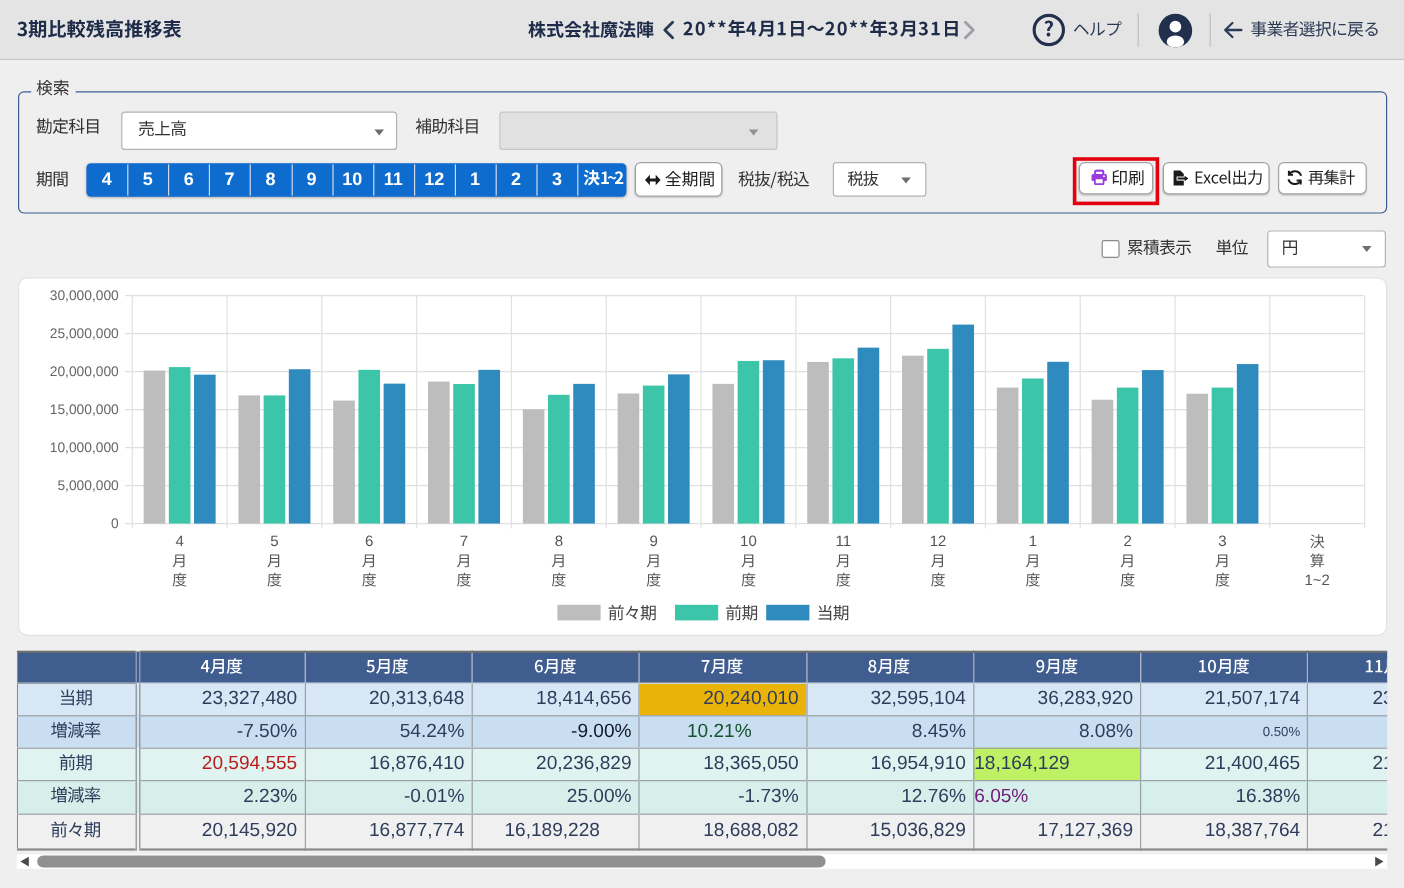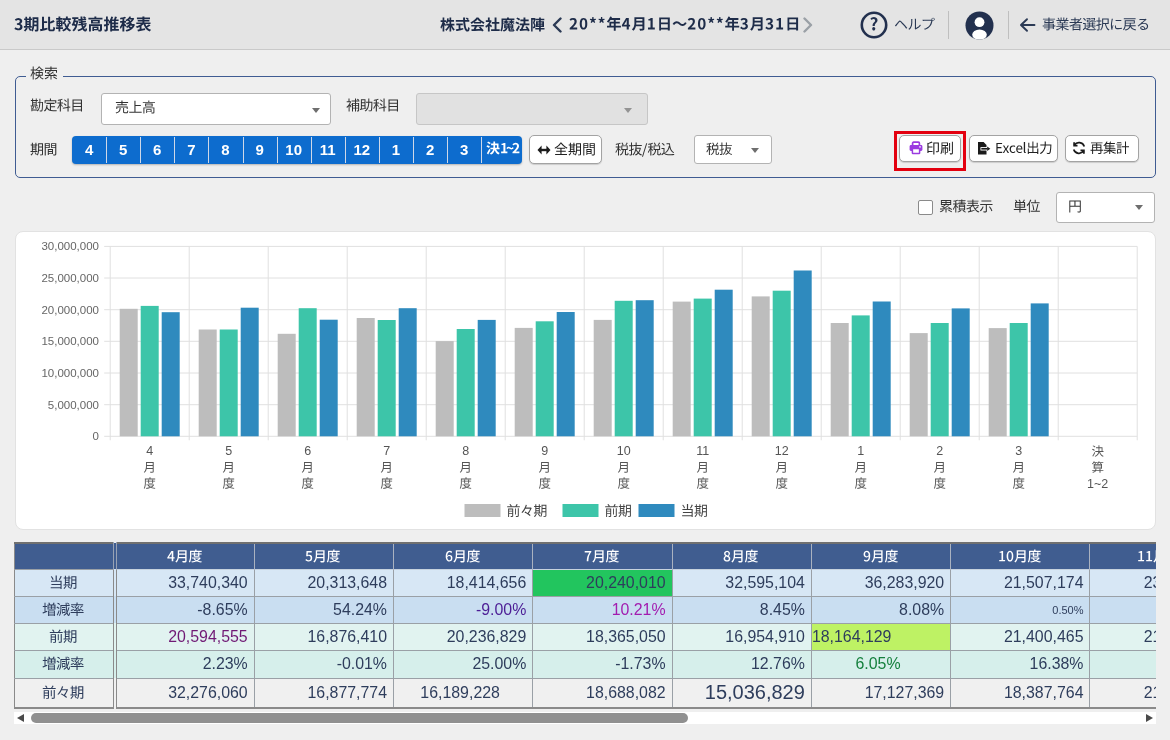--- a/index.html
+++ b/index.html
@@ -404,77 +404,77 @@
               <path d="M1.2 12.3V11.0H3.5V3.8H1.6V2.8Q2.3 2.7 2.9 2.5Q3.4 2.3 3.9 2.0H5.1V11.0H7.1V12.3Z M12.0 12.5Q11.0 12.5 10.2 11.9Q9.5 11.3 9.1 10.1Q8.6 8.9 8.6 7.1Q8.6 5.3 9.1 4.2Q9.5 3.0 10.2 2.4Q11.0 1.8 12.0 1.8Q13.0 1.8 13.7 2.4Q14.5 3.0 14.9 4.2Q15.3 5.3 15.3 7.1Q15.3 8.9 14.9 10.1Q14.5 11.3 13.7 11.9Q13.0 12.5 12.0 12.5ZM12.0 11.2Q12.5 11.2 12.9 10.8Q13.3 10.4 13.5 9.5Q13.8 8.6 13.8 7.1Q13.8 5.6 13.5 4.8Q13.3 3.9 12.9 3.5Q12.5 3.1 12.0 3.1Q11.5 3.1 11.1 3.5Q10.7 3.9 10.4 4.8Q10.2 5.6 10.2 7.1Q10.2 8.6 10.4 9.5Q10.7 10.4 11.1 10.8Q11.5 11.2 12.0 11.2Z M19.6 1.2H26.8V2.5H19.6ZM19.6 4.6H26.8V5.8H19.6ZM19.5 7.9H26.8V9.2H19.5ZM18.7 1.2H20.1V5.7Q20.1 6.6 20.0 7.6Q19.9 8.7 19.6 9.7Q19.3 10.8 18.8 11.8Q18.2 12.7 17.3 13.5Q17.2 13.4 17.1 13.2Q16.9 13.0 16.7 12.8Q16.5 12.6 16.3 12.5Q17.2 11.8 17.6 11.0Q18.1 10.1 18.4 9.2Q18.6 8.3 18.7 7.4Q18.7 6.5 18.7 5.7ZM26.2 1.2H27.6V11.7Q27.6 12.3 27.4 12.7Q27.2 13.0 26.8 13.2Q26.3 13.4 25.6 13.4Q24.9 13.5 23.7 13.5Q23.7 13.2 23.6 13.0Q23.5 12.7 23.4 12.5Q23.3 12.2 23.2 12.1Q23.7 12.1 24.3 12.1Q24.8 12.1 25.2 12.1Q25.6 12.1 25.7 12.1Q26.0 12.1 26.1 12.0Q26.2 11.9 26.2 11.7Z M32.7 4.4H42.6V5.5H32.7ZM32.9 8.5H40.7V9.6H32.9ZM34.8 3.3H36.1V6.7H39.1V3.3H40.4V7.8H34.8ZM40.4 8.5H40.7L40.9 8.5L41.7 8.9Q41.1 10.0 40.2 10.8Q39.3 11.6 38.2 12.1Q37.0 12.7 35.6 13.0Q34.3 13.3 32.8 13.5Q32.8 13.3 32.6 12.9Q32.5 12.6 32.3 12.4Q33.6 12.3 34.9 12.0Q36.1 11.7 37.2 11.3Q38.3 10.9 39.1 10.2Q39.9 9.6 40.4 8.7ZM35.5 9.4Q36.2 10.2 37.3 10.9Q38.4 11.5 39.8 11.9Q41.3 12.2 42.9 12.4Q42.8 12.5 42.6 12.7Q42.5 13.0 42.3 13.2Q42.2 13.4 42.1 13.5Q40.4 13.3 38.9 12.8Q37.5 12.4 36.3 11.6Q35.2 10.9 34.4 9.8ZM36.1 0.5H37.5V2.5H36.1ZM31.7 1.8H42.7V3.0H31.7ZM31.0 1.8H32.3V5.8Q32.3 6.7 32.2 7.7Q32.2 8.7 32.1 9.7Q31.9 10.7 31.6 11.7Q31.3 12.7 30.9 13.5Q30.8 13.4 30.6 13.2Q30.4 13.1 30.1 13.0Q29.9 12.8 29.8 12.8Q30.2 12.0 30.5 11.1Q30.7 10.2 30.8 9.3Q31.0 8.4 31.0 7.5Q31.0 6.6 31.0 5.8Z" fill="#fff"></path>
             </svg></td>
           <td style="background:#405d90;text-align:center;vertical-align:middle"><svg width="45" height="16" viewBox="0 0 45 16" style="display:inline-block;vertical-align:middle">
               <path d="M1.2 12.3V11.0H3.5V3.8H1.6V2.8Q2.3 2.7 2.9 2.5Q3.4 2.3 3.9 2.0H5.1V11.0H7.1V12.3Z M9.2 12.3V11.0H11.4V3.8H9.6V2.8Q10.3 2.7 10.9 2.5Q11.4 2.3 11.8 2.0H13.1V11.0H15.1V12.3Z M19.6 1.2H26.8V2.5H19.6ZM19.6 4.6H26.8V5.8H19.6ZM19.5 7.9H26.8V9.2H19.5ZM18.7 1.2H20.1V5.7Q20.1 6.6 20.0 7.6Q19.9 8.7 19.6 9.7Q19.3 10.8 18.8 11.8Q18.2 12.7 17.3 13.5Q17.2 13.4 17.1 13.2Q16.9 13.0 16.7 12.8Q16.5 12.6 16.3 12.5Q17.2 11.8 17.6 11.0Q18.1 10.1 18.4 9.2Q18.6 8.3 18.7 7.4Q18.7 6.5 18.7 5.7ZM26.2 1.2H27.6V11.7Q27.6 12.3 27.4 12.7Q27.2 13.0 26.8 13.2Q26.3 13.4 25.6 13.4Q24.9 13.5 23.7 13.5Q23.7 13.2 23.6 13.0Q23.5 12.7 23.4 12.5Q23.3 12.2 23.2 12.1Q23.7 12.1 24.3 12.1Q24.8 12.1 25.2 12.1Q25.6 12.1 25.7 12.1Q26.0 12.1 26.1 12.0Q26.2 11.9 26.2 11.7Z M32.7 4.4H42.6V5.5H32.7ZM32.9 8.5H40.7V9.6H32.9ZM34.8 3.3H36.1V6.7H39.1V3.3H40.4V7.8H34.8ZM40.4 8.5H40.7L40.9 8.5L41.7 8.9Q41.1 10.0 40.2 10.8Q39.3 11.6 38.2 12.1Q37.0 12.7 35.6 13.0Q34.3 13.3 32.8 13.5Q32.8 13.3 32.6 12.9Q32.5 12.6 32.3 12.4Q33.6 12.3 34.9 12.0Q36.1 11.7 37.2 11.3Q38.3 10.9 39.1 10.2Q39.9 9.6 40.4 8.7ZM35.5 9.4Q36.2 10.2 37.3 10.9Q38.4 11.5 39.8 11.9Q41.3 12.2 42.9 12.4Q42.8 12.5 42.6 12.7Q42.5 13.0 42.3 13.2Q42.2 13.4 42.1 13.5Q40.4 13.3 38.9 12.8Q37.5 12.4 36.3 11.6Q35.2 10.9 34.4 9.8ZM36.1 0.5H37.5V2.5H36.1ZM31.7 1.8H42.7V3.0H31.7ZM31.0 1.8H32.3V5.8Q32.3 6.7 32.2 7.7Q32.2 8.7 32.1 9.7Q31.9 10.7 31.6 11.7Q31.3 12.7 30.9 13.5Q30.8 13.4 30.6 13.2Q30.4 13.1 30.1 13.0Q29.9 12.8 29.8 12.8Q30.2 12.0 30.5 11.1Q30.7 10.2 30.8 9.3Q31.0 8.4 31.0 7.5Q31.0 6.6 31.0 5.8Z" fill="#fff"></path>
             </svg></td>
         </tr>
         <tr style="height:27px">
           <td style="background:#d7e7f5;border-right:4px double #8a8a8a;border-top:1px solid #9aa0a6;text-align:center;vertical-align:middle"><svg width="30" height="17" viewBox="0 0 30 17" style="display:inline-block;vertical-align:middle">
               <path d="M6.6 0.6H7.8V6.3H6.6ZM1.8 1.6 2.7 1.2Q3.1 1.7 3.5 2.3Q3.9 2.9 4.2 3.5Q4.5 4.0 4.7 4.5L3.6 5.0Q3.5 4.5 3.2 3.9Q2.9 3.3 2.5 2.7Q2.1 2.1 1.8 1.6ZM11.6 1.1 12.8 1.5Q12.5 2.1 12.1 2.7Q11.8 3.4 11.4 4.0Q11.0 4.6 10.7 5.1L9.8 4.7Q10.1 4.2 10.4 3.6Q10.8 3.0 11.1 2.3Q11.4 1.6 11.6 1.1ZM2.0 5.7H12.6V13.9H11.5V6.8H2.0ZM2.4 8.9H11.9V9.9H2.4ZM1.7 12.2H12.0V13.3H1.7Z M22.8 1.3H26.8V2.3H22.8ZM22.8 4.6H26.8V5.6H22.8ZM22.8 8.0H26.8V9.0H22.8ZM26.3 1.3H27.4V12.5Q27.4 13.0 27.2 13.3Q27.1 13.5 26.8 13.7Q26.5 13.8 26.0 13.8Q25.4 13.9 24.6 13.9Q24.6 13.6 24.5 13.3Q24.4 13.0 24.3 12.8Q24.9 12.8 25.4 12.8Q25.9 12.8 26.0 12.8Q26.2 12.8 26.3 12.7Q26.3 12.7 26.3 12.5ZM22.3 1.3H23.3V6.6Q23.3 7.4 23.3 8.4Q23.2 9.3 23.1 10.3Q23.0 11.3 22.7 12.3Q22.4 13.2 21.9 14.0Q21.8 13.9 21.6 13.8Q21.5 13.6 21.3 13.5Q21.1 13.4 21.0 13.4Q21.6 12.4 21.9 11.2Q22.2 10.0 22.3 8.8Q22.3 7.6 22.3 6.6ZM14.7 2.5H21.6V3.5H14.7ZM16.4 4.8H20.1V5.6H16.4ZM16.4 7.1H20.1V7.9H16.4ZM14.5 9.4H21.6V10.4H14.5ZM15.9 0.8H16.9V9.8H15.9ZM19.5 0.8H20.5V9.8H19.5ZM16.5 10.7 17.5 11.0Q17.1 11.8 16.6 12.6Q16.0 13.4 15.4 13.9Q15.3 13.8 15.1 13.7Q15.0 13.6 14.8 13.5Q14.6 13.4 14.5 13.3Q15.1 12.8 15.6 12.1Q16.2 11.4 16.5 10.7ZM18.6 11.1 19.4 10.7Q19.7 11.0 20.0 11.4Q20.3 11.8 20.6 12.2Q20.8 12.5 21.0 12.8L20.1 13.4Q20.0 13.1 19.7 12.7Q19.4 12.3 19.2 11.9Q18.9 11.5 18.6 11.1Z" fill="#2e3d5c"></path>
             </svg></td>
-          <td style="background:#d7e7f5;border-right:1px solid #9aa0a6;border-top:1px solid #c6d2de;text-align:right;padding-right:6px;font-size:15.9px;color:#2e3d5c;vertical-align:middle">33,740,340</td>
+          <td style="background:#d7e7f5;border-right:1px solid #9aa0a6;border-top:1px solid #c6d2de;text-align:right;padding-right:6px;font-size:15.9px;color:#2e3d5c;vertical-align:middle">23,327,480</td>
           <td style="background:#d7e7f5;border-right:1px solid #9aa0a6;border-top:1px solid #c6d2de;text-align:right;padding-right:6px;font-size:15.9px;color:#2e3d5c;vertical-align:middle">20,313,648</td>
           <td style="background:#d7e7f5;border-right:1px solid #9aa0a6;border-top:1px solid #c6d2de;text-align:right;padding-right:6px;font-size:15.9px;color:#2e3d5c;vertical-align:middle">18,414,656</td>
-          <td style="background:#22c55e;border-right:1px solid #9aa0a6;border-top:1px solid #c6d2de;text-align:right;padding-right:6px;font-size:15.9px;color:#2e3d5c;vertical-align:middle">20,240,010</td>
+          <td style="background:#eab308;border-right:1px solid #9aa0a6;border-top:1px solid #c6d2de;text-align:right;padding-right:6px;font-size:15.9px;color:#2e3d5c;vertical-align:middle">20,240,010</td>
           <td style="background:#d7e7f5;border-right:1px solid #9aa0a6;border-top:1px solid #c6d2de;text-align:right;padding-right:6px;font-size:15.9px;color:#2e3d5c;vertical-align:middle">32,595,104</td>
           <td style="background:#d7e7f5;border-right:1px solid #9aa0a6;border-top:1px solid #c6d2de;text-align:right;padding-right:6px;font-size:15.9px;color:#2e3d5c;vertical-align:middle">36,283,920</td>
           <td style="background:#d7e7f5;border-right:1px solid #9aa0a6;border-top:1px solid #c6d2de;text-align:right;padding-right:6px;font-size:15.9px;color:#2e3d5c;vertical-align:middle">21,507,174</td>
           <td style="background:#d7e7f5;border-top:1px solid #c6d2de;text-align:right;padding-right:6px;font-size:15.9px;color:#2e3d5c;vertical-align:middle">23,164,553</td>
         </tr>
         <tr style="height:27px">
           <td style="background:#c9def1;border-right:4px double #8a8a8a;border-top:1px solid #9aa0a6;text-align:center;vertical-align:middle"><svg width="44" height="17" viewBox="0 0 44 17" style="display:inline-block;vertical-align:middle">
               <path d="M6.2 0.9 7.2 0.6Q7.5 1.0 7.8 1.5Q8.1 2.1 8.3 2.5L7.3 2.8Q7.1 2.5 6.9 1.9Q6.6 1.4 6.2 0.9ZM11.6 0.6 12.7 0.9Q12.4 1.4 12.0 1.9Q11.7 2.4 11.4 2.8L10.5 2.5Q10.8 2.1 11.1 1.5Q11.4 1.0 11.6 0.6ZM6.5 5.5V6.7H12.4V5.5ZM6.5 3.5V4.7H12.4V3.5ZM5.5 2.6H13.5V7.6H5.5ZM8.9 3.1H9.9V7.1H8.9ZM6.1 8.4H12.9V13.9H11.9V9.3H7.1V13.9H6.1ZM6.7 12.5H12.4V13.4H6.7ZM6.7 10.5H12.4V11.3H6.7ZM0.8 4.1H5.0V5.1H0.8ZM2.5 0.8H3.5V10.2H2.5ZM0.5 10.5Q1.1 10.3 1.8 10.0Q2.6 9.7 3.5 9.4Q4.3 9.1 5.2 8.8L5.4 9.8Q4.2 10.2 3.0 10.7Q1.8 11.2 0.9 11.5Z M25.1 1.2 25.7 0.6Q26.2 1.0 26.8 1.4Q27.3 1.8 27.6 2.2L27.0 2.8Q26.7 2.5 26.1 2.0Q25.6 1.6 25.1 1.2ZM20.5 7.0H23.4V10.9H20.5V10.1H22.6V7.9H20.5ZM26.5 5.2 27.4 5.4Q26.8 8.3 25.5 10.4Q24.2 12.5 22.2 13.8Q22.1 13.7 21.9 13.6Q21.8 13.4 21.7 13.3Q21.5 13.2 21.4 13.1Q23.4 11.9 24.7 9.9Q25.9 7.9 26.5 5.2ZM18.4 2.9H19.4V6.8Q19.4 7.6 19.3 8.5Q19.2 9.5 19.1 10.4Q18.9 11.4 18.6 12.3Q18.3 13.2 17.8 13.9Q17.7 13.9 17.5 13.8Q17.4 13.6 17.2 13.5Q17.1 13.4 17.0 13.4Q17.6 12.4 17.9 11.3Q18.2 10.1 18.3 9.0Q18.4 7.8 18.4 6.8ZM19.0 2.9H27.7V3.9H19.0ZM20.0 5.0H23.4V5.9H20.0ZM20.1 7.0H20.8V11.8H20.1ZM15.2 1.5 15.8 0.7Q16.2 0.9 16.7 1.1Q17.1 1.4 17.5 1.7Q17.9 1.9 18.2 2.2L17.5 3.0Q17.3 2.8 16.9 2.5Q16.5 2.2 16.0 2.0Q15.6 1.7 15.2 1.5ZM14.5 5.4 15.1 4.6Q15.5 4.8 16.0 5.0Q16.4 5.2 16.8 5.5Q17.2 5.7 17.5 6.0L16.9 6.9Q16.6 6.6 16.2 6.4Q15.8 6.1 15.4 5.9Q14.9 5.6 14.5 5.4ZM14.7 13.1Q15.0 12.5 15.4 11.7Q15.7 10.9 16.1 10.0Q16.4 9.1 16.7 8.2L17.6 8.8Q17.3 9.6 17.0 10.4Q16.7 11.3 16.3 12.1Q16.0 12.9 15.7 13.6ZM23.6 0.7H24.6Q24.7 2.6 24.8 4.4Q24.9 6.1 25.1 7.6Q25.2 9.1 25.5 10.3Q25.8 11.4 26.0 12.0Q26.3 12.6 26.7 12.6Q26.9 12.7 27.0 12.1Q27.2 11.5 27.3 10.4Q27.3 10.5 27.5 10.6Q27.7 10.7 27.8 10.8Q28.0 10.9 28.1 10.9Q27.9 12.1 27.7 12.8Q27.5 13.4 27.2 13.7Q27.0 13.9 26.7 13.9Q26.0 13.9 25.6 13.2Q25.1 12.6 24.7 11.4Q24.4 10.2 24.2 8.5Q24.0 6.9 23.8 4.9Q23.7 2.9 23.6 0.7Z M34.5 0.6H35.6V2.6H34.5ZM34.5 8.9H35.6V14.0H34.5ZM28.6 10.0H41.6V11.0H28.6ZM29.1 2.2H41.2V3.2H29.1ZM40.0 3.6 41.0 4.1Q40.4 4.6 39.8 5.1Q39.1 5.6 38.6 5.9L37.8 5.5Q38.1 5.2 38.6 4.9Q39.0 4.6 39.4 4.2Q39.8 3.9 40.0 3.6ZM34.3 3.0 35.2 3.3Q34.8 3.9 34.3 4.5Q33.9 5.0 33.5 5.5L32.8 5.1Q33.0 4.8 33.3 4.5Q33.6 4.1 33.8 3.7Q34.1 3.3 34.3 3.0ZM36.4 4.1 37.2 4.5Q36.7 5.2 36.0 6.0Q35.3 6.7 34.6 7.4Q33.9 8.1 33.3 8.6L32.6 8.3Q33.3 7.7 33.9 7.0Q34.6 6.3 35.3 5.5Q35.9 4.7 36.4 4.1ZM32.1 5.1 32.7 4.5Q33.1 4.7 33.6 5.0Q34.0 5.4 34.4 5.7Q34.9 6.0 35.1 6.2L34.5 7.0Q34.3 6.7 33.9 6.4Q33.5 6.0 33.0 5.7Q32.6 5.4 32.1 5.1ZM31.9 7.9Q32.7 7.9 33.6 7.9Q34.5 7.8 35.5 7.8Q36.5 7.7 37.6 7.7L37.5 8.5Q36.1 8.6 34.6 8.7Q33.2 8.8 32.1 8.9ZM35.8 6.6 36.6 6.2Q37.0 6.7 37.3 7.1Q37.7 7.6 38.0 8.1Q38.3 8.5 38.5 8.9L37.6 9.3Q37.5 8.9 37.2 8.5Q36.9 8.0 36.5 7.5Q36.2 7.0 35.8 6.6ZM28.6 8.2Q29.3 8.0 30.2 7.6Q31.2 7.2 32.2 6.7L32.4 7.6Q31.6 8.0 30.7 8.4Q29.8 8.8 29.1 9.1ZM29.1 4.4 29.8 3.8Q30.2 4.0 30.7 4.3Q31.1 4.6 31.5 4.9Q31.9 5.1 32.1 5.4L31.4 6.1Q31.1 5.8 30.7 5.5Q30.3 5.2 29.9 4.9Q29.5 4.6 29.1 4.4ZM37.5 7.2 38.3 6.6Q38.8 6.8 39.4 7.2Q40.1 7.6 40.6 7.9Q41.2 8.3 41.6 8.6L40.8 9.3Q40.4 9.0 39.9 8.6Q39.3 8.2 38.7 7.9Q38.1 7.5 37.5 7.2Z" fill="#2e3d5c"></path>
             </svg></td>
-          <td style="background:#c9def1;border-right:1px solid #9aa0a6;border-top:1px solid #9aa0a6;text-align:right;padding-right:6px;font-size:15.9px;color:#2e3d5c;vertical-align:middle">-8.65%</td>
+          <td style="background:#c9def1;border-right:1px solid #9aa0a6;border-top:1px solid #9aa0a6;text-align:right;padding-right:6px;font-size:15.9px;color:#2e3d5c;vertical-align:middle">-7.50%</td>
           <td style="background:#c9def1;border-right:1px solid #9aa0a6;border-top:1px solid #9aa0a6;text-align:right;padding-right:6px;font-size:15.9px;color:#2e3d5c;vertical-align:middle">54.24%</td>
-          <td style="background:#c9def1;border-right:1px solid #9aa0a6;border-top:1px solid #9aa0a6;text-align:right;padding-right:6px;font-size:15.9px;color:#4c1d95;vertical-align:middle">-9.00%</td>
-          <td style="background:#c9def1;border-right:1px solid #9aa0a6;border-top:1px solid #9aa0a6;text-align:right;padding-right:6px;font-size:15.9px;color:#a21caf;vertical-align:middle">10.21%</td>
+          <td style="background:#c9def1;border-right:1px solid #9aa0a6;border-top:1px solid #9aa0a6;text-align:right;padding-right:6px;font-size:15.9px;color:#0f172a;vertical-align:middle">-9.00%</td>
+          <td style="background:#c9def1;border-right:1px solid #9aa0a6;border-top:1px solid #9aa0a6;text-align:center;padding-right:6px;font-size:15.9px;color:#14532d;vertical-align:middle">10.21%</td>
           <td style="background:#c9def1;border-right:1px solid #9aa0a6;border-top:1px solid #9aa0a6;text-align:right;padding-right:6px;font-size:15.9px;color:#2e3d5c;vertical-align:middle">8.45%</td>
           <td style="background:#c9def1;border-right:1px solid #9aa0a6;border-top:1px solid #9aa0a6;text-align:right;padding-right:6px;font-size:15.9px;color:#2e3d5c;vertical-align:middle">8.08%</td>
           <td style="background:#c9def1;border-right:1px solid #9aa0a6;border-top:1px solid #9aa0a6;text-align:right;padding-right:6px;font-size:11px;color:#2e3d5c;vertical-align:middle">0.50%</td>
           <td style="background:#c9def1;border-top:1px solid #9aa0a6;text-align:right;padding-right:6px;font-size:15.9px;color:#2e3d5c;vertical-align:middle">6.45%</td>
         </tr>
         <tr style="height:27px">
           <td style="background:#e1f3f0;border-right:4px double #8a8a8a;border-top:1px solid #9aa0a6;text-align:center;vertical-align:middle"><svg width="30" height="17" viewBox="0 0 30 17" style="display:inline-block;vertical-align:middle">
               <path d="M0.8 2.9H13.7V3.9H0.8ZM2.3 7.5H6.3V8.4H2.3ZM2.3 9.9H6.3V10.7H2.3ZM8.8 5.3H9.8V11.3H8.8ZM5.9 5.2H7.0V12.7Q7.0 13.1 6.9 13.3Q6.8 13.5 6.5 13.7Q6.2 13.8 5.7 13.8Q5.2 13.9 4.5 13.9Q4.4 13.7 4.3 13.4Q4.2 13.1 4.1 12.9Q4.6 12.9 5.1 12.9Q5.5 12.9 5.7 12.9Q5.8 12.9 5.9 12.8Q5.9 12.8 5.9 12.7ZM11.7 4.9H12.8V12.6Q12.8 13.0 12.6 13.3Q12.5 13.5 12.2 13.7Q11.8 13.8 11.3 13.8Q10.7 13.9 9.9 13.9Q9.8 13.6 9.7 13.3Q9.6 13.1 9.5 12.8Q10.1 12.8 10.7 12.8Q11.2 12.8 11.4 12.8Q11.6 12.8 11.6 12.8Q11.7 12.7 11.7 12.6ZM3.0 0.9 4.0 0.6Q4.5 1.0 4.9 1.6Q5.3 2.2 5.5 2.6L4.4 3.0Q4.2 2.6 3.8 2.0Q3.4 1.4 3.0 0.9ZM10.5 0.5 11.6 0.9Q11.2 1.6 10.8 2.3Q10.3 3.0 9.9 3.5L8.9 3.1Q9.2 2.8 9.5 2.3Q9.8 1.8 10.0 1.4Q10.3 0.9 10.5 0.5ZM1.7 5.2H6.3V6.1H2.7V13.8H1.7Z M22.8 1.3H26.8V2.3H22.8ZM22.8 4.6H26.8V5.6H22.8ZM22.8 8.0H26.8V9.0H22.8ZM26.3 1.3H27.4V12.5Q27.4 13.0 27.2 13.3Q27.1 13.5 26.8 13.7Q26.5 13.8 26.0 13.8Q25.4 13.9 24.6 13.9Q24.6 13.6 24.5 13.3Q24.4 13.0 24.3 12.8Q24.9 12.8 25.4 12.8Q25.9 12.8 26.0 12.8Q26.2 12.8 26.3 12.7Q26.3 12.7 26.3 12.5ZM22.3 1.3H23.3V6.6Q23.3 7.4 23.3 8.4Q23.2 9.3 23.1 10.3Q23.0 11.3 22.7 12.3Q22.4 13.2 21.9 14.0Q21.8 13.9 21.6 13.8Q21.5 13.6 21.3 13.5Q21.1 13.4 21.0 13.4Q21.6 12.4 21.9 11.2Q22.2 10.0 22.3 8.8Q22.3 7.6 22.3 6.6ZM14.7 2.5H21.6V3.5H14.7ZM16.4 4.8H20.1V5.6H16.4ZM16.4 7.1H20.1V7.9H16.4ZM14.5 9.4H21.6V10.4H14.5ZM15.9 0.8H16.9V9.8H15.9ZM19.5 0.8H20.5V9.8H19.5ZM16.5 10.7 17.5 11.0Q17.1 11.8 16.6 12.6Q16.0 13.4 15.4 13.9Q15.3 13.8 15.1 13.7Q15.0 13.6 14.8 13.5Q14.6 13.4 14.5 13.3Q15.1 12.8 15.6 12.1Q16.2 11.4 16.5 10.7ZM18.6 11.1 19.4 10.7Q19.7 11.0 20.0 11.4Q20.3 11.8 20.6 12.2Q20.8 12.5 21.0 12.8L20.1 13.4Q20.0 13.1 19.7 12.7Q19.4 12.3 19.2 11.9Q18.9 11.5 18.6 11.1Z" fill="#2e3d5c"></path>
             </svg></td>
-          <td style="background:#e1f3f0;border-right:1px solid #9aa0a6;border-top:1px solid #9aa0a6;text-align:right;padding-right:6px;font-size:15.9px;color:#701a75;vertical-align:middle">20,594,555</td>
+          <td style="background:#e1f3f0;border-right:1px solid #9aa0a6;border-top:1px solid #9aa0a6;text-align:right;padding-right:6px;font-size:15.9px;color:#b91c1c;vertical-align:middle">20,594,555</td>
           <td style="background:#e1f3f0;border-right:1px solid #9aa0a6;border-top:1px solid #9aa0a6;text-align:right;padding-right:6px;font-size:15.9px;color:#2e3d5c;vertical-align:middle">16,876,410</td>
           <td style="background:#e1f3f0;border-right:1px solid #9aa0a6;border-top:1px solid #9aa0a6;text-align:right;padding-right:6px;font-size:15.9px;color:#2e3d5c;vertical-align:middle">20,236,829</td>
           <td style="background:#e1f3f0;border-right:1px solid #9aa0a6;border-top:1px solid #9aa0a6;text-align:right;padding-right:6px;font-size:15.9px;color:#2e3d5c;vertical-align:middle">18,365,050</td>
           <td style="background:#e1f3f0;border-right:1px solid #9aa0a6;border-top:1px solid #9aa0a6;text-align:right;padding-right:6px;font-size:15.9px;color:#2e3d5c;vertical-align:middle">16,954,910</td>
           <td style="background:#bef264;border-right:1px solid #9aa0a6;border-top:1px solid #9aa0a6;text-align:left;padding-right:6px;font-size:15.9px;color:#2e3d5c;vertical-align:middle">18,164,129</td>
           <td style="background:#e1f3f0;border-right:1px solid #9aa0a6;border-top:1px solid #9aa0a6;text-align:right;padding-right:6px;font-size:15.9px;color:#2e3d5c;vertical-align:middle">21,400,465</td>
           <td style="background:#e1f3f0;border-top:1px solid #9aa0a6;text-align:right;padding-right:6px;font-size:15.9px;color:#2e3d5c;vertical-align:middle">21,760,883</td>
         </tr>
         <tr style="height:28px">
           <td style="background:#d6efeb;border-right:4px double #8a8a8a;border-top:1px solid #9aa0a6;text-align:center;vertical-align:middle"><svg width="44" height="17" viewBox="0 0 44 17" style="display:inline-block;vertical-align:middle">
               <path d="M6.2 0.9 7.2 0.6Q7.5 1.0 7.8 1.5Q8.1 2.1 8.3 2.5L7.3 2.8Q7.1 2.5 6.9 1.9Q6.6 1.4 6.2 0.9ZM11.6 0.6 12.7 0.9Q12.4 1.4 12.0 1.9Q11.7 2.4 11.4 2.8L10.5 2.5Q10.8 2.1 11.1 1.5Q11.4 1.0 11.6 0.6ZM6.5 5.5V6.7H12.4V5.5ZM6.5 3.5V4.7H12.4V3.5ZM5.5 2.6H13.5V7.6H5.5ZM8.9 3.1H9.9V7.1H8.9ZM6.1 8.4H12.9V13.9H11.9V9.3H7.1V13.9H6.1ZM6.7 12.5H12.4V13.4H6.7ZM6.7 10.5H12.4V11.3H6.7ZM0.8 4.1H5.0V5.1H0.8ZM2.5 0.8H3.5V10.2H2.5ZM0.5 10.5Q1.1 10.3 1.8 10.0Q2.6 9.7 3.5 9.4Q4.3 9.1 5.2 8.8L5.4 9.8Q4.2 10.2 3.0 10.7Q1.8 11.2 0.9 11.5Z M25.1 1.2 25.7 0.6Q26.2 1.0 26.8 1.4Q27.3 1.8 27.6 2.2L27.0 2.8Q26.7 2.5 26.1 2.0Q25.6 1.6 25.1 1.2ZM20.5 7.0H23.4V10.9H20.5V10.1H22.6V7.9H20.5ZM26.5 5.2 27.4 5.4Q26.8 8.3 25.5 10.4Q24.2 12.5 22.2 13.8Q22.1 13.7 21.9 13.6Q21.8 13.4 21.7 13.3Q21.5 13.2 21.4 13.1Q23.4 11.9 24.7 9.9Q25.9 7.9 26.5 5.2ZM18.4 2.9H19.4V6.8Q19.4 7.6 19.3 8.5Q19.2 9.5 19.1 10.4Q18.9 11.4 18.6 12.3Q18.3 13.2 17.8 13.9Q17.7 13.9 17.5 13.8Q17.4 13.6 17.2 13.5Q17.1 13.4 17.0 13.4Q17.6 12.4 17.9 11.3Q18.2 10.1 18.3 9.0Q18.4 7.8 18.4 6.8ZM19.0 2.9H27.7V3.9H19.0ZM20.0 5.0H23.4V5.9H20.0ZM20.1 7.0H20.8V11.8H20.1ZM15.2 1.5 15.8 0.7Q16.2 0.9 16.7 1.1Q17.1 1.4 17.5 1.7Q17.9 1.9 18.2 2.2L17.5 3.0Q17.3 2.8 16.9 2.5Q16.5 2.2 16.0 2.0Q15.6 1.7 15.2 1.5ZM14.5 5.4 15.1 4.6Q15.5 4.8 16.0 5.0Q16.4 5.2 16.8 5.5Q17.2 5.7 17.5 6.0L16.9 6.9Q16.6 6.6 16.2 6.4Q15.8 6.1 15.4 5.9Q14.9 5.6 14.5 5.4ZM14.7 13.1Q15.0 12.5 15.4 11.7Q15.7 10.9 16.1 10.0Q16.4 9.1 16.7 8.2L17.6 8.8Q17.3 9.6 17.0 10.4Q16.7 11.3 16.3 12.1Q16.0 12.9 15.7 13.6ZM23.6 0.7H24.6Q24.7 2.6 24.8 4.4Q24.9 6.1 25.1 7.6Q25.2 9.1 25.5 10.3Q25.8 11.4 26.0 12.0Q26.3 12.6 26.7 12.6Q26.9 12.7 27.0 12.1Q27.2 11.5 27.3 10.4Q27.3 10.5 27.5 10.6Q27.7 10.7 27.8 10.8Q28.0 10.9 28.1 10.9Q27.9 12.1 27.7 12.8Q27.5 13.4 27.2 13.7Q27.0 13.9 26.7 13.9Q26.0 13.9 25.6 13.2Q25.1 12.6 24.7 11.4Q24.4 10.2 24.2 8.5Q24.0 6.9 23.8 4.9Q23.7 2.9 23.6 0.7Z M34.5 0.6H35.6V2.6H34.5ZM34.5 8.9H35.6V14.0H34.5ZM28.6 10.0H41.6V11.0H28.6ZM29.1 2.2H41.2V3.2H29.1ZM40.0 3.6 41.0 4.1Q40.4 4.6 39.8 5.1Q39.1 5.6 38.6 5.9L37.8 5.5Q38.1 5.2 38.6 4.9Q39.0 4.6 39.4 4.2Q39.8 3.9 40.0 3.6ZM34.3 3.0 35.2 3.3Q34.8 3.9 34.3 4.5Q33.9 5.0 33.5 5.5L32.8 5.1Q33.0 4.8 33.3 4.5Q33.6 4.1 33.8 3.7Q34.1 3.3 34.3 3.0ZM36.4 4.1 37.2 4.5Q36.7 5.2 36.0 6.0Q35.3 6.7 34.6 7.4Q33.9 8.1 33.3 8.6L32.6 8.3Q33.3 7.7 33.9 7.0Q34.6 6.3 35.3 5.5Q35.9 4.7 36.4 4.1ZM32.1 5.1 32.7 4.5Q33.1 4.7 33.6 5.0Q34.0 5.4 34.4 5.7Q34.9 6.0 35.1 6.2L34.5 7.0Q34.3 6.7 33.9 6.4Q33.5 6.0 33.0 5.7Q32.6 5.4 32.1 5.1ZM31.9 7.9Q32.7 7.9 33.6 7.9Q34.5 7.8 35.5 7.8Q36.5 7.7 37.6 7.7L37.5 8.5Q36.1 8.6 34.6 8.7Q33.2 8.8 32.1 8.9ZM35.8 6.6 36.6 6.2Q37.0 6.7 37.3 7.1Q37.7 7.6 38.0 8.1Q38.3 8.5 38.5 8.9L37.6 9.3Q37.5 8.9 37.2 8.5Q36.9 8.0 36.5 7.5Q36.2 7.0 35.8 6.6ZM28.6 8.2Q29.3 8.0 30.2 7.6Q31.2 7.2 32.2 6.7L32.4 7.6Q31.6 8.0 30.7 8.4Q29.8 8.8 29.1 9.1ZM29.1 4.4 29.8 3.8Q30.2 4.0 30.7 4.3Q31.1 4.6 31.5 4.9Q31.9 5.1 32.1 5.4L31.4 6.1Q31.1 5.8 30.7 5.5Q30.3 5.2 29.9 4.9Q29.5 4.6 29.1 4.4ZM37.5 7.2 38.3 6.6Q38.8 6.8 39.4 7.2Q40.1 7.6 40.6 7.9Q41.2 8.3 41.6 8.6L40.8 9.3Q40.4 9.0 39.9 8.6Q39.3 8.2 38.7 7.9Q38.1 7.5 37.5 7.2Z" fill="#2e3d5c"></path>
             </svg></td>
           <td style="background:#d6efeb;border-right:1px solid #9aa0a6;border-top:1px solid #9aa0a6;text-align:right;padding-right:6px;font-size:15.9px;color:#2e3d5c;vertical-align:middle">2.23%</td>
           <td style="background:#d6efeb;border-right:1px solid #9aa0a6;border-top:1px solid #9aa0a6;text-align:right;padding-right:6px;font-size:15.9px;color:#2e3d5c;vertical-align:middle">-0.01%</td>
           <td style="background:#d6efeb;border-right:1px solid #9aa0a6;border-top:1px solid #9aa0a6;text-align:right;padding-right:6px;font-size:15.9px;color:#2e3d5c;vertical-align:middle">25.00%</td>
           <td style="background:#d6efeb;border-right:1px solid #9aa0a6;border-top:1px solid #9aa0a6;text-align:right;padding-right:6px;font-size:15.9px;color:#2e3d5c;vertical-align:middle">-1.73%</td>
           <td style="background:#d6efeb;border-right:1px solid #9aa0a6;border-top:1px solid #9aa0a6;text-align:right;padding-right:6px;font-size:15.9px;color:#2e3d5c;vertical-align:middle">12.76%</td>
-          <td style="background:#d6efeb;border-right:1px solid #9aa0a6;border-top:1px solid #9aa0a6;text-align:center;padding-right:6px;font-size:15.9px;color:#15803d;vertical-align:middle">6.05%</td>
+          <td style="background:#d6efeb;border-right:1px solid #9aa0a6;border-top:1px solid #9aa0a6;text-align:left;padding-right:6px;font-size:15.9px;color:#701a75;vertical-align:middle">6.05%</td>
           <td style="background:#d6efeb;border-right:1px solid #9aa0a6;border-top:1px solid #9aa0a6;text-align:right;padding-right:6px;font-size:15.9px;color:#2e3d5c;vertical-align:middle">16.38%</td>
           <td style="background:#d6efeb;border-top:1px solid #9aa0a6;text-align:right;padding-right:6px;font-size:15.9px;color:#2e3d5c;vertical-align:middle">2.30%</td>
         </tr>
         <tr style="height:30px">
           <td style="background:#f0f0f0;border-right:4px double #8a8a8a;border-top:1px solid #9aa0a6;text-align:center;vertical-align:middle"><svg width="44" height="17" viewBox="0 0 44 17" style="display:inline-block;vertical-align:middle">
               <path d="M0.8 2.9H13.7V3.9H0.8ZM2.3 7.5H6.3V8.4H2.3ZM2.3 9.9H6.3V10.7H2.3ZM8.8 5.3H9.8V11.3H8.8ZM5.9 5.2H7.0V12.7Q7.0 13.1 6.9 13.3Q6.8 13.5 6.5 13.7Q6.2 13.8 5.7 13.8Q5.2 13.9 4.5 13.9Q4.4 13.7 4.3 13.4Q4.2 13.1 4.1 12.9Q4.6 12.9 5.1 12.9Q5.5 12.9 5.7 12.9Q5.8 12.9 5.9 12.8Q5.9 12.8 5.9 12.7ZM11.7 4.9H12.8V12.6Q12.8 13.0 12.6 13.3Q12.5 13.5 12.2 13.7Q11.8 13.8 11.3 13.8Q10.7 13.9 9.9 13.9Q9.8 13.6 9.7 13.3Q9.6 13.1 9.5 12.8Q10.1 12.8 10.7 12.8Q11.2 12.8 11.4 12.8Q11.6 12.8 11.6 12.8Q11.7 12.7 11.7 12.6ZM3.0 0.9 4.0 0.6Q4.5 1.0 4.9 1.6Q5.3 2.2 5.5 2.6L4.4 3.0Q4.2 2.6 3.8 2.0Q3.4 1.4 3.0 0.9ZM10.5 0.5 11.6 0.9Q11.2 1.6 10.8 2.3Q10.3 3.0 9.9 3.5L8.9 3.1Q9.2 2.8 9.5 2.3Q9.8 1.8 10.0 1.4Q10.3 0.9 10.5 0.5ZM1.7 5.2H6.3V6.1H2.7V13.8H1.7Z M19.2 4.2H25.3V5.3H19.2ZM18.7 9.3 19.4 8.4Q20.1 8.7 20.9 9.2Q21.7 9.6 22.5 10.1Q23.3 10.6 23.9 11.1Q24.5 11.6 25.0 12.0L24.2 13.0Q23.8 12.6 23.2 12.1Q22.5 11.6 21.8 11.1Q21.1 10.6 20.2 10.1Q19.4 9.6 18.7 9.3ZM20.0 1.3 21.2 1.6Q20.7 3.0 20.0 4.6Q19.3 6.1 18.4 7.4Q17.5 8.8 16.4 9.8Q16.3 9.7 16.1 9.6Q15.9 9.5 15.7 9.4Q15.6 9.3 15.4 9.2Q16.2 8.5 16.9 7.5Q17.6 6.6 18.2 5.5Q18.8 4.5 19.2 3.4Q19.7 2.3 20.0 1.3ZM24.8 4.2H25.1L25.3 4.2L26.1 4.6Q25.7 5.7 25.1 6.8Q24.6 7.9 23.9 9.0Q23.2 10.0 22.6 10.9Q22.4 10.7 22.1 10.5Q21.8 10.3 21.6 10.2Q22.1 9.7 22.5 8.9Q23.0 8.2 23.5 7.5Q23.9 6.7 24.2 5.9Q24.6 5.2 24.8 4.5Z M36.7 1.3H40.7V2.3H36.7ZM36.7 4.6H40.7V5.6H36.7ZM36.7 8.0H40.7V9.0H36.7ZM40.2 1.3H41.3V12.5Q41.3 13.0 41.2 13.3Q41.0 13.5 40.7 13.7Q40.4 13.8 39.9 13.8Q39.4 13.9 38.6 13.9Q38.5 13.6 38.4 13.3Q38.3 13.0 38.2 12.8Q38.8 12.8 39.3 12.8Q39.8 12.8 39.9 12.8Q40.1 12.8 40.2 12.7Q40.2 12.7 40.2 12.5ZM36.2 1.3H37.3V6.6Q37.3 7.4 37.2 8.4Q37.2 9.3 37.0 10.3Q36.9 11.3 36.6 12.3Q36.3 13.2 35.8 14.0Q35.7 13.9 35.5 13.8Q35.4 13.6 35.2 13.5Q35.0 13.4 34.9 13.4Q35.5 12.4 35.8 11.2Q36.1 10.0 36.2 8.8Q36.2 7.6 36.2 6.6ZM28.6 2.5H35.5V3.5H28.6ZM30.3 4.8H34.0V5.6H30.3ZM30.3 7.1H34.0V7.9H30.3ZM28.4 9.4H35.5V10.4H28.4ZM29.8 0.8H30.8V9.8H29.8ZM33.5 0.8H34.5V9.8H33.5ZM30.4 10.7 31.5 11.0Q31.1 11.8 30.5 12.6Q29.9 13.4 29.3 13.9Q29.2 13.8 29.0 13.7Q28.9 13.6 28.7 13.5Q28.6 13.4 28.4 13.3Q29.0 12.8 29.6 12.1Q30.1 11.4 30.4 10.7ZM32.5 11.1 33.3 10.7Q33.6 11.0 33.9 11.4Q34.2 11.8 34.5 12.2Q34.7 12.5 34.9 12.8L34.0 13.4Q33.9 13.1 33.6 12.7Q33.4 12.3 33.1 11.9Q32.8 11.5 32.5 11.1Z" fill="#2e3d5c"></path>
             </svg></td>
-          <td style="background:#f0f0f0;border-right:1px solid #9aa0a6;border-top:1px solid #9aa0a6;text-align:right;padding-right:6px;font-size:15.9px;color:#2e3d5c;vertical-align:middle">32,276,060</td>
+          <td style="background:#f0f0f0;border-right:1px solid #9aa0a6;border-top:1px solid #9aa0a6;text-align:right;padding-right:6px;font-size:15.9px;color:#2e3d5c;vertical-align:middle">20,145,920</td>
           <td style="background:#f0f0f0;border-right:1px solid #9aa0a6;border-top:1px solid #9aa0a6;text-align:right;padding-right:6px;font-size:15.9px;color:#2e3d5c;vertical-align:middle">16,877,774</td>
           <td style="background:#f0f0f0;border-right:1px solid #9aa0a6;border-top:1px solid #9aa0a6;text-align:center;padding-right:6px;font-size:15.9px;color:#2e3d5c;vertical-align:middle">16,189,228</td>
           <td style="background:#f0f0f0;border-right:1px solid #9aa0a6;border-top:1px solid #9aa0a6;text-align:right;padding-right:6px;font-size:15.9px;color:#2e3d5c;vertical-align:middle">18,688,082</td>
-          <td style="background:#f0f0f0;border-right:1px solid #9aa0a6;border-top:1px solid #9aa0a6;text-align:right;padding-right:6px;font-size:20px;color:#2e3d5c;vertical-align:middle">15,036,829</td>
+          <td style="background:#f0f0f0;border-right:1px solid #9aa0a6;border-top:1px solid #9aa0a6;text-align:right;padding-right:6px;font-size:16px;color:#2e3d5c;vertical-align:middle">15,036,829</td>
           <td style="background:#f0f0f0;border-right:1px solid #9aa0a6;border-top:1px solid #9aa0a6;text-align:right;padding-right:6px;font-size:15.9px;color:#2e3d5c;vertical-align:middle">17,127,369</td>
           <td style="background:#f0f0f0;border-right:1px solid #9aa0a6;border-top:1px solid #9aa0a6;text-align:right;padding-right:6px;font-size:15.9px;color:#2e3d5c;vertical-align:middle">18,387,764</td>
           <td style="background:#f0f0f0;border-top:1px solid #9aa0a6;text-align:right;padding-right:6px;font-size:15.9px;color:#2e3d5c;vertical-align:middle">21,272,122</td>
         </tr>
       </tbody>
     </table>
   </div>
 <div class="abs" style="left:14px;top:711.5px;width:1142px;height:12.5px;background:#fff"></div>
 <div class="abs" style="left:17px;top:713.5px;width:0;height:0;border-top:4.5px solid transparent;border-bottom:4.5px solid transparent;border-right:7px solid #4a4a4a"></div>
 <div class="abs" style="left:31px;top:713px;width:657px;height:10px;background:#909090;border-radius:5px"></div>

